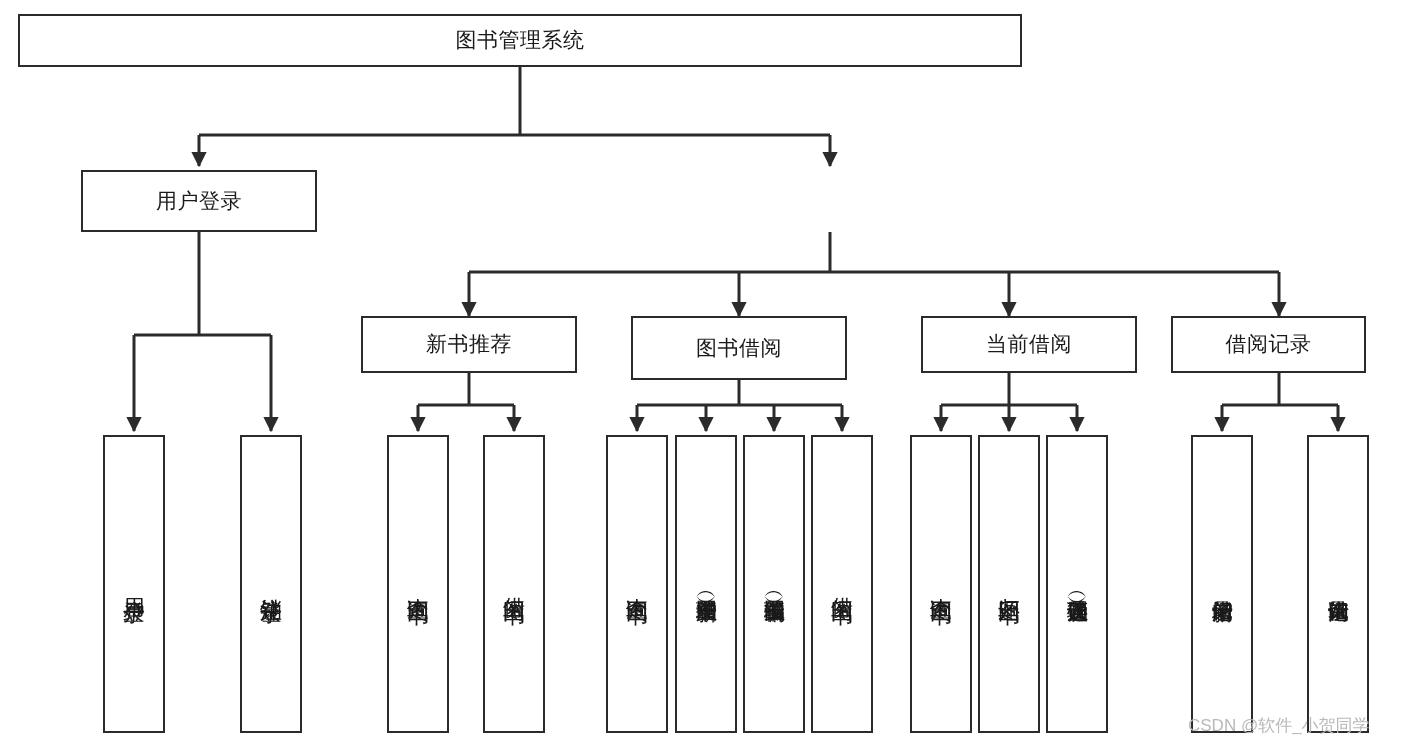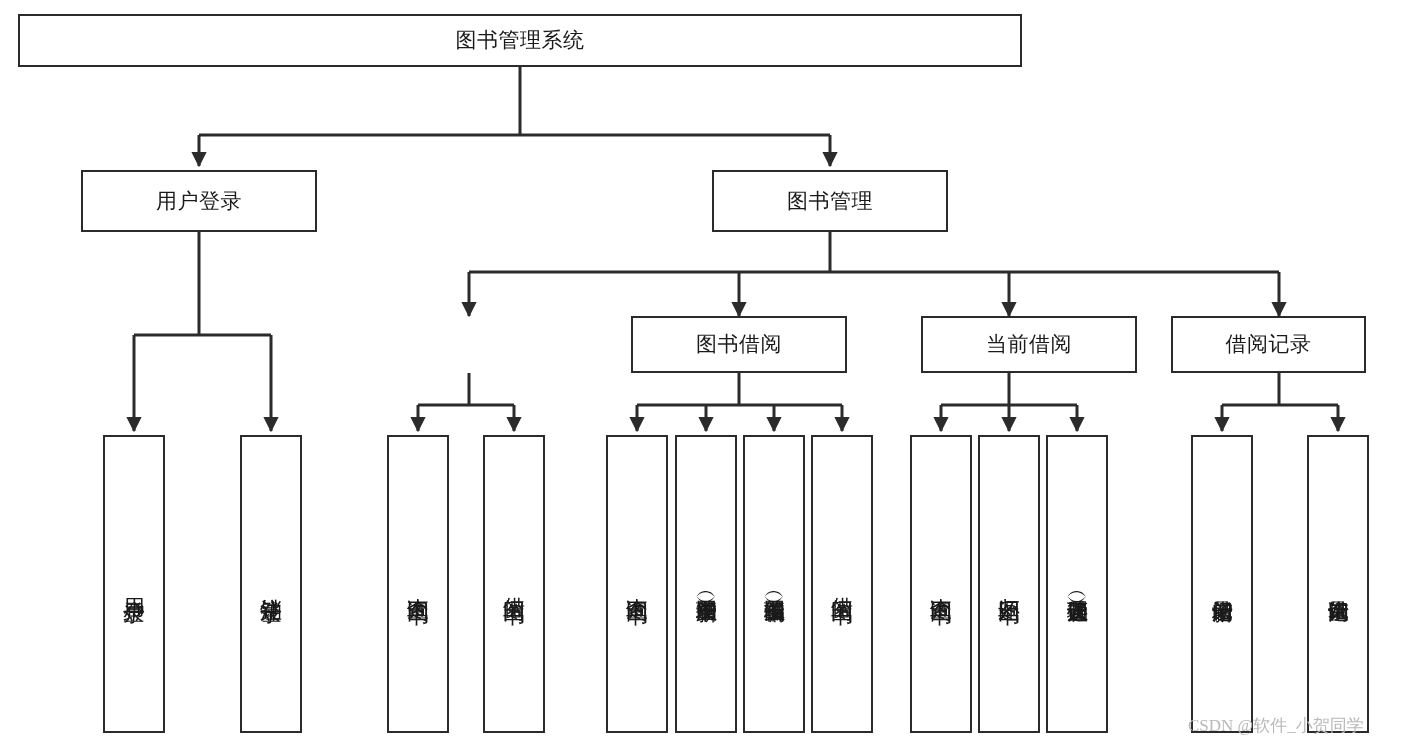--- a/index.html
+++ b/index.html
@@ -61,21 +61,21 @@
     font-size: 21px;
   }
   #watermark {
     position: absolute;
     left: 1188px;
     top: 714px;
     font-size: 17px;
     color: #b9b9b9;
     white-space: nowrap;
     z-index: 5;
-    font-family: Liberation Serif, serif;
+    font-family: Liberation Sans, sans-serif;
   }
 </style>
 </head>
 <body>
 
 <div id="diagram-root">
 
   <svg id="edge-layer" viewBox="0 0 1405 747" xmlns="http://www.w3.org/2000/svg">
     <defs>
       <marker id="arrow" viewBox="0 0 10 10" refX="9.2" refY="5" markerWidth="5.2" markerHeight="5.2" orient="auto-start-reverse">
@@ -128,26 +128,26 @@
   </svg>
 
   <div class="node node-root" style="left:18px; top:14px; width:1004px; height:53px;">
     <span class="label">图书管理系统</span>
   </div>
 
   <div class="node node-branch" style="left:81px; top:170px; width:236px; height:62px;">
     <span class="label">用户登录</span>
   </div>
 
-  <div class="node node-branch" style="left:712px; top:170px; width:236px; height:62px;">
-    <span class="label">图书管理</span>
-  </div>
-
-
-  <div class="node node-branch" style="left:631px; top:316px; width:216px; height:57px;">
+
+  <div class="node node-branch" style="left:361px; top:316px; width:216px; height:57px;">
+    <span class="label">新书推荐</span>
+  </div>
+
+  <div class="node node-branch" style="left:631px; top:316px; width:216px; height:64px;">
     <span class="label">图书借阅</span>
   </div>
 
   <div class="node node-branch" style="left:901px; top:316px; width:216px; height:57px;margin-left:20px;">
     <span class="label">当前借阅</span>
   </div>
 
   <div class="node node-branch" style="left:1171px; top:316px; width:195px; height:57px;">
     <span class="label">借阅记录</span>
   </div>

